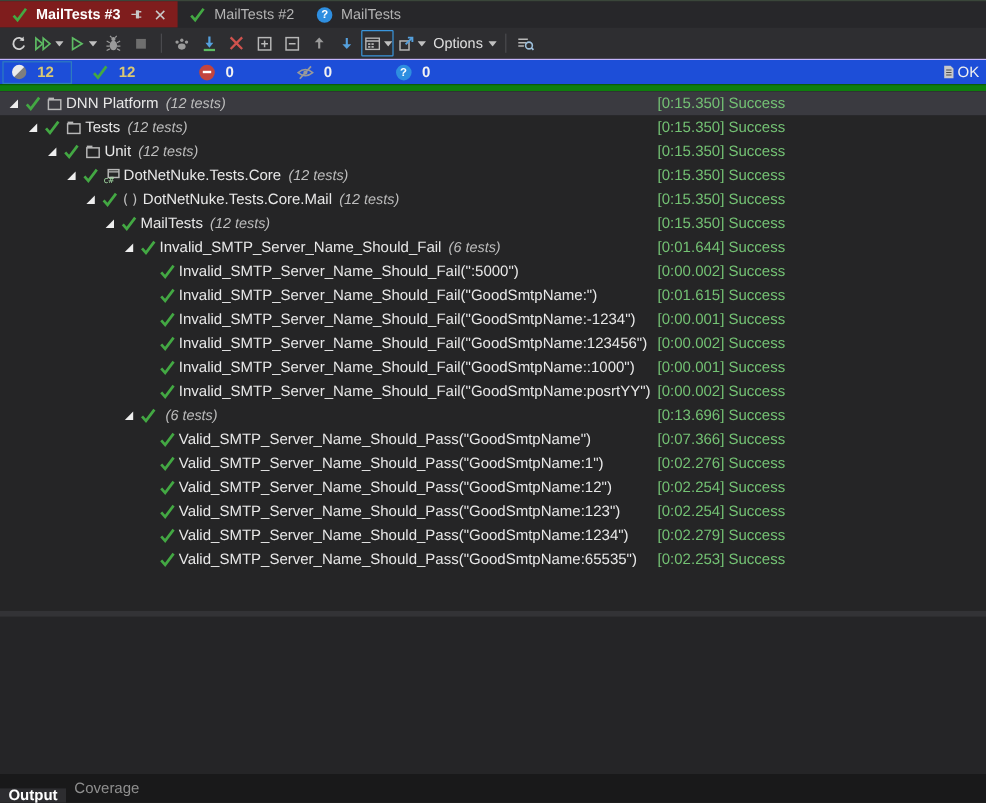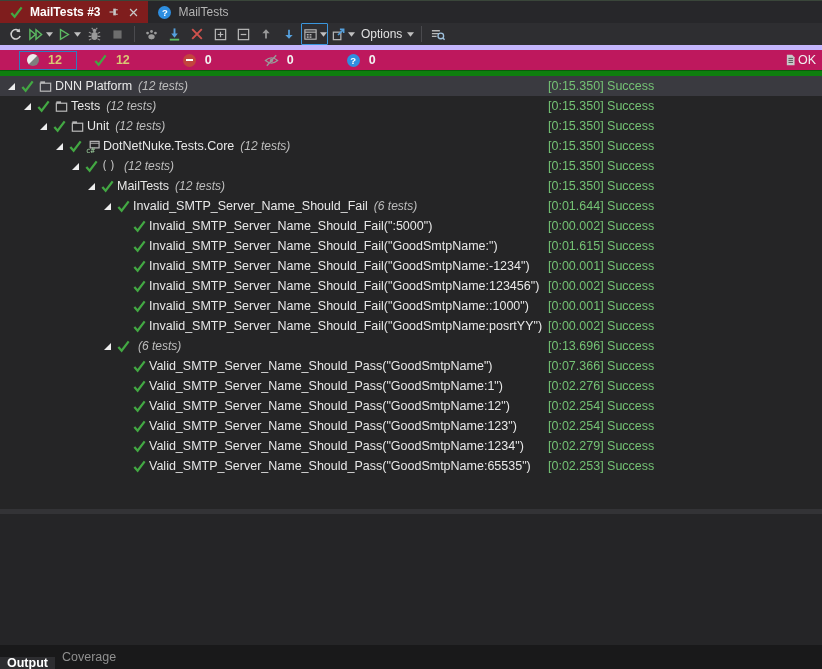--- a/index.html
+++ b/index.html
@@ -21,36 +21,36 @@
     display:flex; align-items:center; gap:6px; padding:0 9px;
     font-size:12px; color:#b4b4b4; cursor:default; white-space:nowrap;
   }
   .stab.active { background:#7f1d1d; color:#ffffff; font-weight:bold; }
   .stab .tabicon { display:inline-flex; width:15px; height:15px; align-items:center; justify-content:center; }
   .stab .pin, .stab .closex { color:#c8c8c8; font-size:11px; margin-left:2px; display:inline-flex; align-items:center; }
 
   
   .toolbar {
     height:27px; background:#2e2e31; display:flex; align-items:center;
-    padding-left:4px; flex:0 0 auto; border-bottom:5px solid #c4b5fd;
+    padding-left:4px; flex:0 0 auto; border-bottom:1px solid #c4b5fd;
   }
   .tbtn {
     height:22px; min-width:22px; display:flex; align-items:center; justify-content:center;
     border:1px solid transparent; border-radius:1px; margin-right:1px; cursor:default;
   }
   .tbtn.active { border-color:#3a96dd; }
   .tbtn .glyph { display:inline-flex; width:16px; height:16px; align-items:center; justify-content:center; }
   .tbtn .tlabel { font-size:12px; color:#e0e0e0; padding:0 3px; }
   .caret { margin-left:2px; display:inline-flex; }
   .tsep { width:1px; height:16px; background:#4a4a4e; margin:0 5px; }
 
   
   .countsbar {
-    height:20px; background:#be185d; display:flex; align-items:center;
-    font-size:12px; flex:0 0 auto; position:relative; padding-left:19px;
+    height:20px; background:#1d4ed8; display:flex; align-items:center;
+    font-size:12px; flex:0 0 auto; position:relative; padding-left:2px;
   }
   .count-toggle {
     display:flex; align-items:center; gap:8px; border:1px solid #2e7cbe;
     height:19px; padding:0 14px 0 5px; margin-right:16px;
   }
   .count-group { display:flex; align-items:center; gap:8px; margin-right:52px; }
   .cicon { display:inline-flex; width:15px; height:15px; align-items:center; justify-content:center; }
   .cnum { font-size:12.5px; }
   .cnum.yellow { color:#d9c874; font-weight:bold; }
   .cnum.white { color:#f2f2f2; font-weight:bold; }
@@ -123,20 +123,28 @@
           </svg>
         </span>
         <span class="closex">
           <svg width="11" height="11" viewBox="0 0 16 16">
             <path d="M3 3 L13 13 M13 3 L3 13" stroke="#c8c8c8" stroke-width="1.8"></path>
           </svg>
         </span>
       </div>
       <div class="stab">
         <span class="tabicon">
+          <svg width="15" height="15" viewBox="0 0 16 16">
+            <path d="M2.5 8.5 L6 12.5 L13.5 2.5" fill="none" stroke="#43a843" stroke-width="2.4"></path>
+          </svg>
+        </span>
+        <span>MailTests #2</span>
+      </div>
+      <div class="stab">
+        <span class="tabicon">
           <span class="qcircle">?</span>
         </span>
         <span>MailTests</span>
       </div>
     </div>
 
   <div class="toolbar" id="toolbar">
       <div class="tbtn">
         <span class="glyph">
           <svg width="15" height="15" viewBox="0 0 16 16">
@@ -434,20 +442,21 @@
           <span class="tri"></span>
         </span>
         <span class="rcheck">
           <svg width="15" height="15" viewBox="0 0 16 16">
             <path d="M2.5 8.5 L6 12.5 L13.5 2.5" fill="none" stroke="#43a843" stroke-width="2.4"></path>
           </svg>
         </span>
         <span class="type-icon">
           <span class="ns-glyph">()</span>
         </span>
+        <span class="rlabel">DotNetNuke.Tests.Core.Mail</span>
         <span class="rcount">(12 tests)</span>
         <span class="duration">[0:15.350] Success</span>
       </div>
       <div class="trow">
         <span class="indent" style="width: 84px;"></span>
         <span class="twisty">
           <span class="tri"></span>
         </span>
         <span class="rcheck">
           <svg width="15" height="15" viewBox="0 0 16 16">

